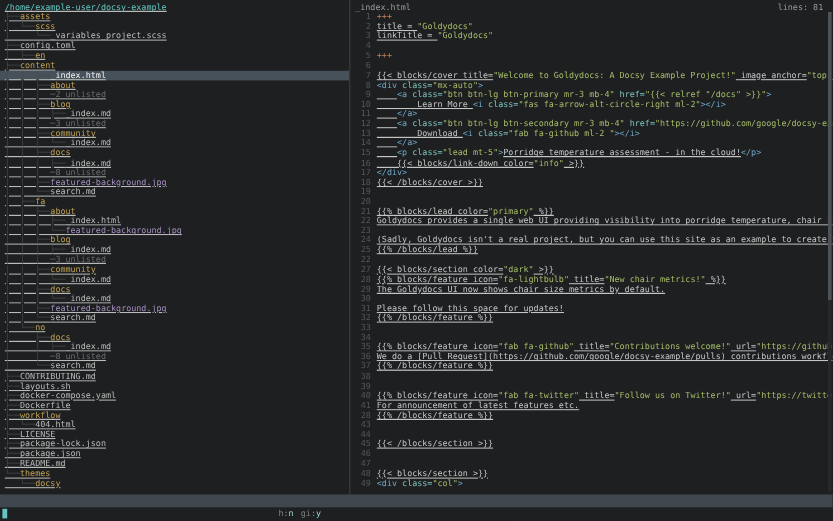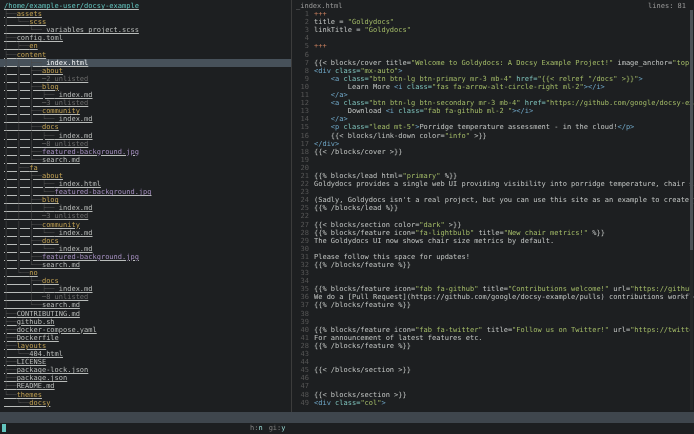--- a/index.html
+++ b/index.html
@@ -23,33 +23,33 @@
   .lbl.dir { color:#c2a152; }
   .lbl.file { color:#b9bcba; }
   .lbl.media { color:#a58fc0; }
   .lbl.unlisted { color:#6b6b6b; }
 
   
   .preview-pane { flex:1; border-left:1px solid #3c3c3c; padding-top:2px; overflow:hidden; position:relative; }
   .phead { height:8.1px; line-height:8.1px; display:flex; justify-content:space-between; padding:0 8px 0 4px; color:#9a9a9a; white-space:pre; }
   .cline { height:8.1px; line-height:8.1px; white-space:pre; padding-left:4px; overflow:hidden; }
   .lnum { display:inline-block; width:13px; text-align:right; margin-right:5px; color:#565656; }
-  .p { color:#c3c6c4; }
+  .p { color:#c3c6c4;text-decoration:underline; }
   .g { color:#a5bd68; }
   .b { color:#70a8c8; }
   .c { color:#7fc3bc; }
   .o { color:#c77f5e; }
   .scrollbar { position:absolute; right:1px; top:10px; bottom:2px; width:3px; background:#262829; }
   .scroll-thumb { position:absolute; top:0; left:0; width:3px; height:60%; background:#4e5357; }
 
   
   .status-bar { height:11px; line-height:11px; background:#3f464d; color:#d6d6d6; padding:0 4px; white-space:pre; overflow:hidden; }
   .input-bar { height:11px; line-height:11px; background:#1d1f21; position:relative; padding-left:2px; }
   .cursor { display:inline-block; width:4px; height:8px; background:#63c5bf; vertical-align:middle; margin-top:-1px; }
-  .mode-flags { position:absolute; left:250px; top:0; white-space:pre; }
+  .mode-flags { position:absolute; left:232px; top:0; white-space:pre; }
   .flag { margin-right:6px; }
   .flabel { color:#808080; }
   .fvalue { color:#9adbd5; }
 </style>
 </head>
 <body>
 
 <div class="app">
   <div class="panes">
 
@@ -87,24 +87,24 @@
           <div class="trow"><span class="guides">│  │  ├──</span><span class="lbl dir">docs</span></div>
           <div class="trow"><span class="guides">│  │  │  └──</span><span class="lbl file">_index.md</span></div>
           <div class="trow"><span class="guides">│  │  ├──</span><span class="lbl media">featured-background.jpg</span></div>
           <div class="trow"><span class="guides">│  │  └──</span><span class="lbl file">search.md</span></div>
           <div class="trow"><span class="guides">│  └──</span><span class="lbl dir">no</span></div>
           <div class="trow"><span class="guides">│     ├──</span><span class="lbl dir">docs</span></div>
           <div class="trow"><span class="guides">│     │  ├──</span><span class="lbl file">_index.md</span></div>
           <div class="trow"><span class="guides">│     │  </span><span class="lbl unlisted">─8 unlisted</span></div>
           <div class="trow"><span class="guides">│     └──</span><span class="lbl file">search.md</span></div>
           <div class="trow"><span class="guides">├──</span><span class="lbl file">CONTRIBUTING.md</span></div>
-          <div class="trow"><span class="guides">├──</span><span class="lbl file">github.sh</span></div>
+          <div class="trow"><span class="guides">├──</span><span class="lbl file">layouts.sh</span></div>
           <div class="trow"><span class="guides">├──</span><span class="lbl file">docker-compose.yaml</span></div>
           <div class="trow"><span class="guides">├──</span><span class="lbl file">Dockerfile</span></div>
-          <div class="trow"><span class="guides">├──</span><span class="lbl dir">layouts</span></div>
+          <div class="trow"><span class="guides">├──</span><span class="lbl dir">workflow</span></div>
           <div class="trow"><span class="guides">│  └──</span><span class="lbl file">404.html</span></div>
           <div class="trow"><span class="guides">├──</span><span class="lbl file">LICENSE</span></div>
           <div class="trow"><span class="guides">├──</span><span class="lbl file">package-lock.json</span></div>
           <div class="trow"><span class="guides">├──</span><span class="lbl file">package.json</span></div>
           <div class="trow"><span class="guides">├──</span><span class="lbl file">README.md</span></div>
           <div class="trow"><span class="guides">└──</span><span class="lbl dir">themes</span></div>
           <div class="trow"><span class="guides">   └──</span><span class="lbl dir">docsy</span></div>
         </div>
     </div>
 
@@ -127,21 +127,21 @@
           <div class="cline"><span class="lnum">11</span><span class="p">    </span><span class="b">&lt;/a&gt;</span></div>
           <div class="cline"><span class="lnum">12</span><span class="p">    </span><span class="b">&lt;a</span><span class="c"> class=</span><span class="g">"btn btn-lg btn-secondary mr-3 mb-4"</span><span class="c"> href=</span><span class="g">"https://github.com/google/docsy-example"</span></div>
           <div class="cline"><span class="lnum">13</span><span class="p">        Download </span><span class="b">&lt;i</span><span class="c"> class=</span><span class="g">"fab fa-github ml-2 "</span><span class="b">&gt;&lt;/i&gt;</span></div>
           <div class="cline"><span class="lnum">14</span><span class="p">    </span><span class="b">&lt;/a&gt;</span></div>
           <div class="cline"><span class="lnum">15</span><span class="p">    </span><span class="b">&lt;p</span><span class="c"> class=</span><span class="g">"lead mt-5"</span><span class="b">&gt;</span><span class="p">Porridge temperature assessment - in the cloud!</span><span class="b">&lt;/p&gt;</span></div>
           <div class="cline"><span class="lnum">16</span><span class="p">    {{&lt; blocks/link-down color=</span><span class="g">"info"</span><span class="p"> &gt;}}</span></div>
           <div class="cline"><span class="lnum">17</span><span class="b">&lt;/div&gt;</span></div>
           <div class="cline"><span class="lnum">18</span><span class="p">{{&lt; /blocks/cover &gt;}}</span></div>
           <div class="cline"><span class="lnum">19</span></div>
           <div class="cline"><span class="lnum">20</span></div>
-          <div class="cline"><span class="lnum">21</span><span class="p">{{% blocks/lead html=</span><span class="g">"primary"</span><span class="p"> %}}</span></div>
+          <div class="cline"><span class="lnum">21</span><span class="p">{{% blocks/lead color=</span><span class="g">"primary"</span><span class="p"> %}}</span></div>
           <div class="cline"><span class="lnum">22</span><span class="p">Goldydocs provides a single web UI providing visibility into porridge temperature, chair size, a</span></div>
           <div class="cline"><span class="lnum">23</span></div>
           <div class="cline"><span class="lnum">24</span><span class="p">(Sadly, Goldydocs isn't a real project, but you can use this site as an example to create your o</span></div>
           <div class="cline"><span class="lnum">25</span><span class="p">{{% /blocks/lead %}}</span></div>
           <div class="cline"><span class="lnum">22</span></div>
           <div class="cline"><span class="lnum">27</span><span class="p">{{&lt; blocks/section color=</span><span class="g">"dark"</span><span class="p"> &gt;}}</span></div>
           <div class="cline"><span class="lnum">28</span><span class="p">{{% blocks/feature icon=</span><span class="g">"fa-lightbulb"</span><span class="p"> title=</span><span class="g">"New chair metrics!"</span><span class="p"> %}}</span></div>
           <div class="cline"><span class="lnum">29</span><span class="p">The Goldydocs UI now shows chair size metrics by default.</span></div>
           <div class="cline"><span class="lnum">30</span></div>
           <div class="cline"><span class="lnum">31</span><span class="p">Please follow this space for updates!</span></div>

